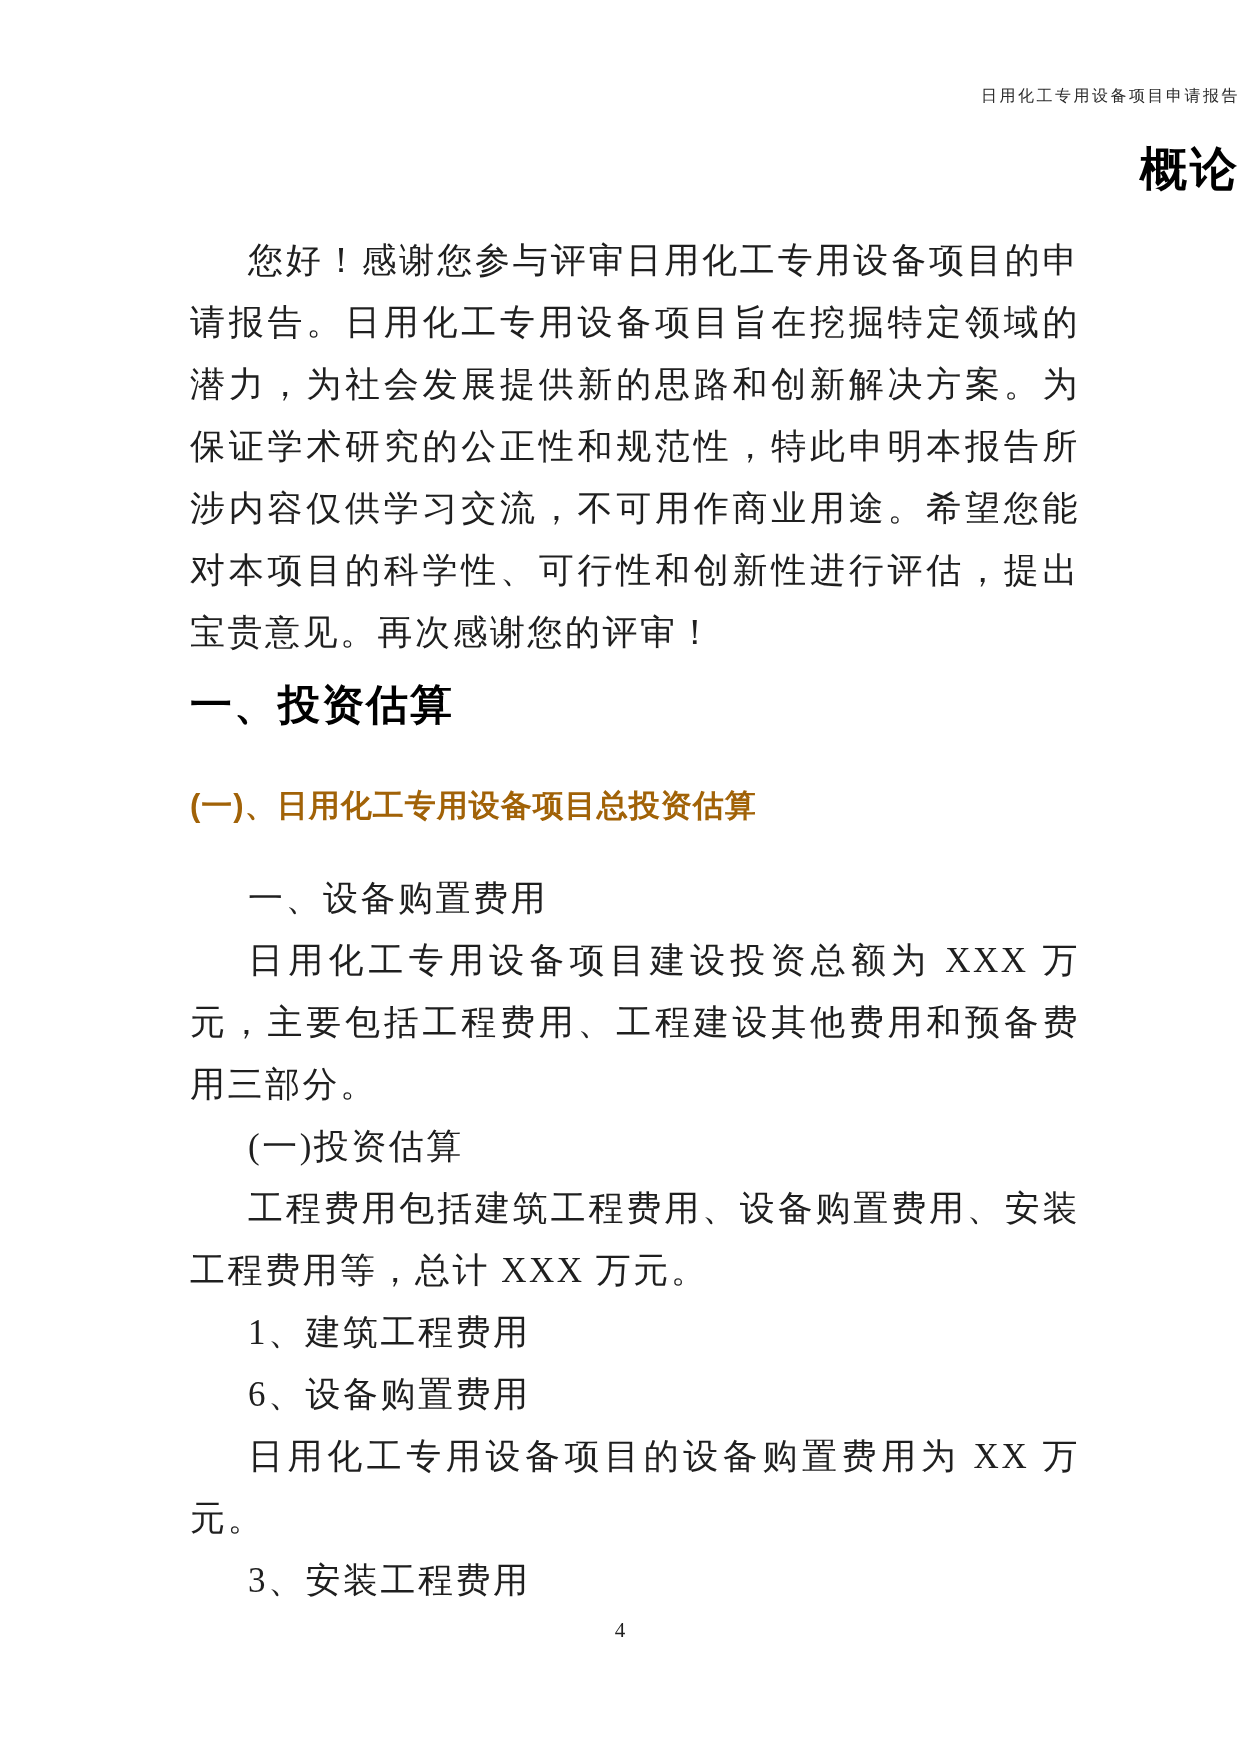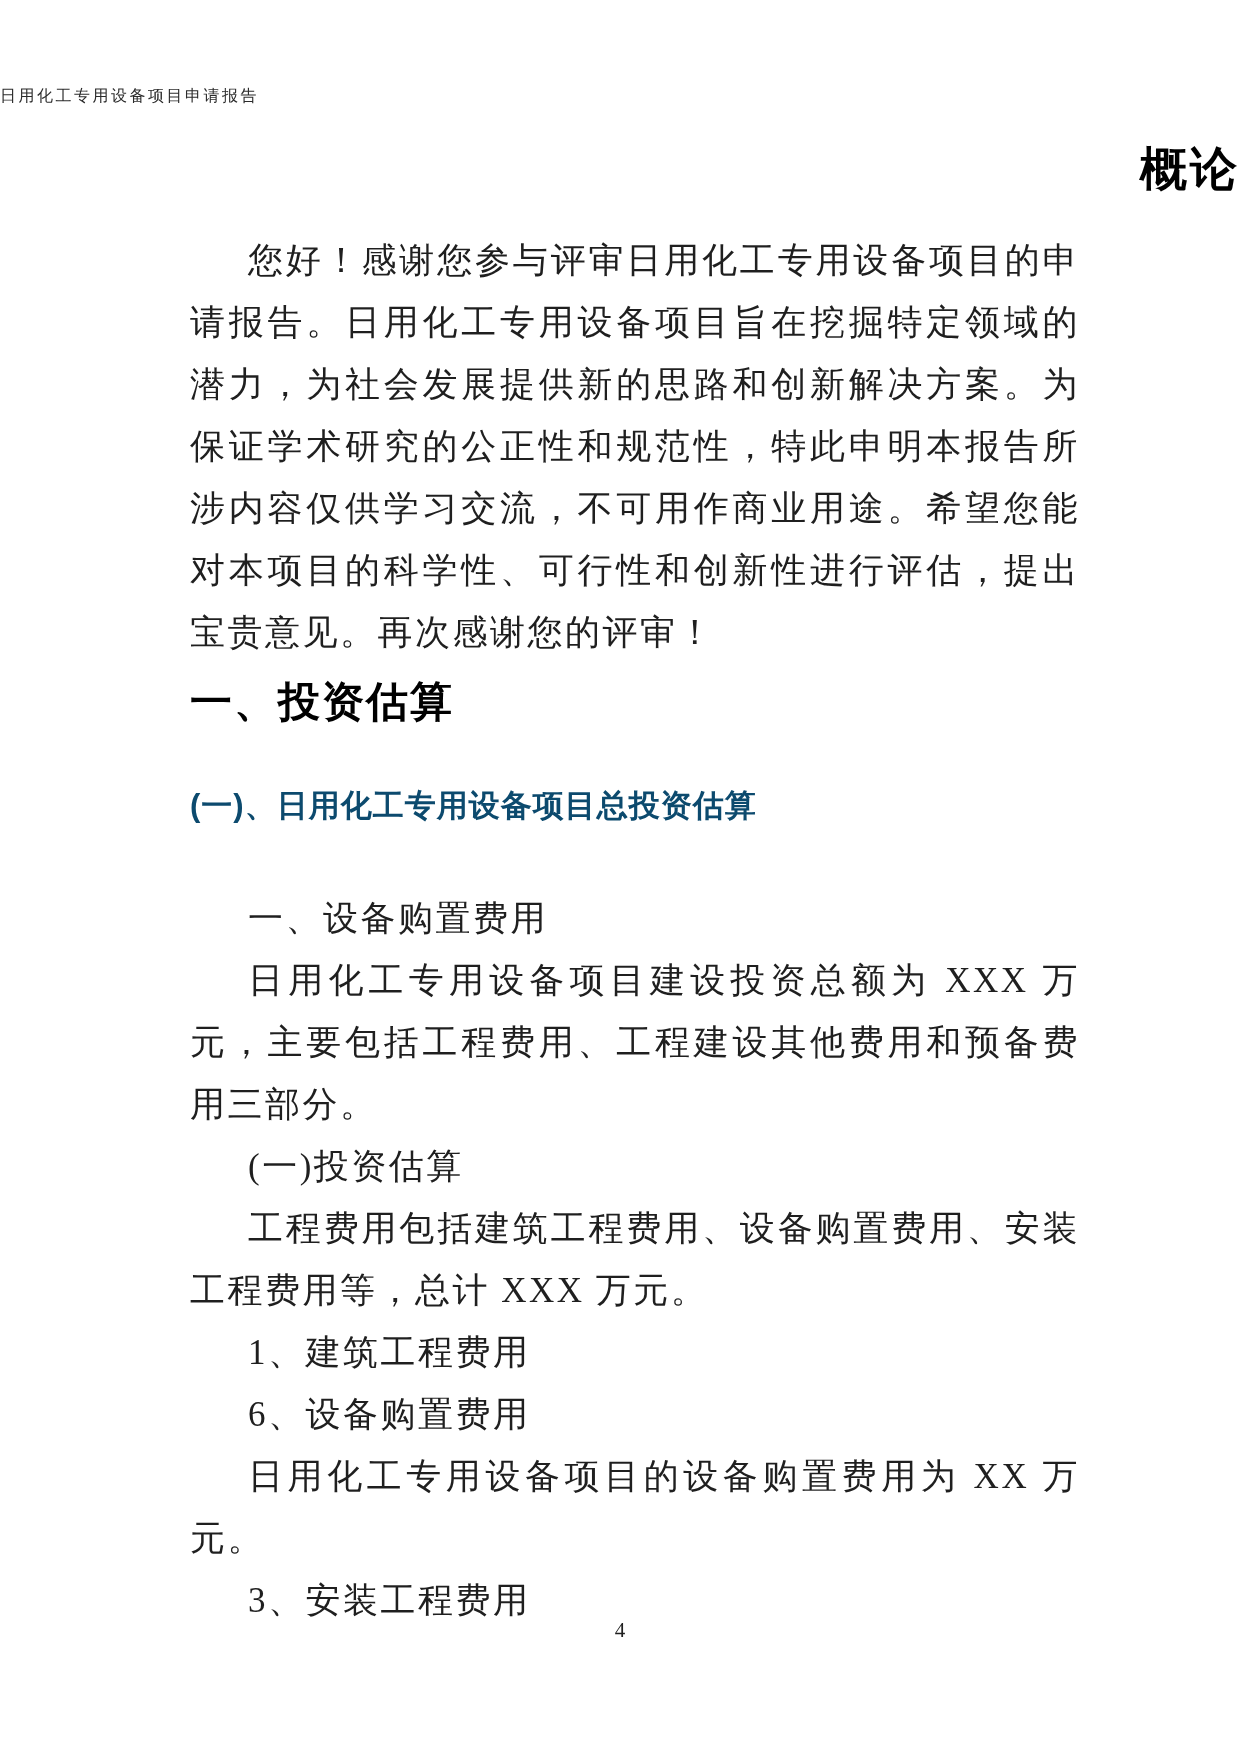--- a/index.html
+++ b/index.html
@@ -14,21 +14,21 @@
     background: #ffffff;
     overflow: hidden;
     font-family: "Liberation Serif", "DejaVu Serif", serif;
     color: #1f1f1f;
   }
   .doc-header {
     position: absolute;
     top: 86px;
     left: 0;
     right: 0;
-    text-align: left;
+    text-align: right;
     font-size: 16px;
     letter-spacing: 2.5px;
     color: #2b2b2b;
     font-family: "Liberation Serif", "DejaVu Serif", serif;
   }
   .doc-title {
     position: absolute;
     top: 138px;
     left: 0;
     right: 0;
@@ -54,29 +54,29 @@
     text-indent: 58px;
     color: #1f1f1f;
   }
   .h1 {
     margin: 16px 0 0 0;
     font-size: 42px;
     line-height: 50px;
     font-weight: bold;
     letter-spacing: 2px;
     color: #000000;
-    font-family: Liberation Mono, monospace;
+    font-family: Liberation Serif, serif;
   }
   .h2 {
-    margin: 56px 0 62px 0;
+    margin: 56px 0 42px 0;
     font-size: 31px;
     line-height: 40px;
     font-weight: bold;
     letter-spacing: 1px;
-    color: #0c4a6e;
+    color: #a16207;
     font-family: "Liberation Sans", "DejaVu Sans", sans-serif;
   }
   .doc-footer {
     position: absolute;
     top: 1618px;
     left: 0;
     right: 0;
     text-align: center;
     font-size: 21px;
     color: #1f1f1f;

